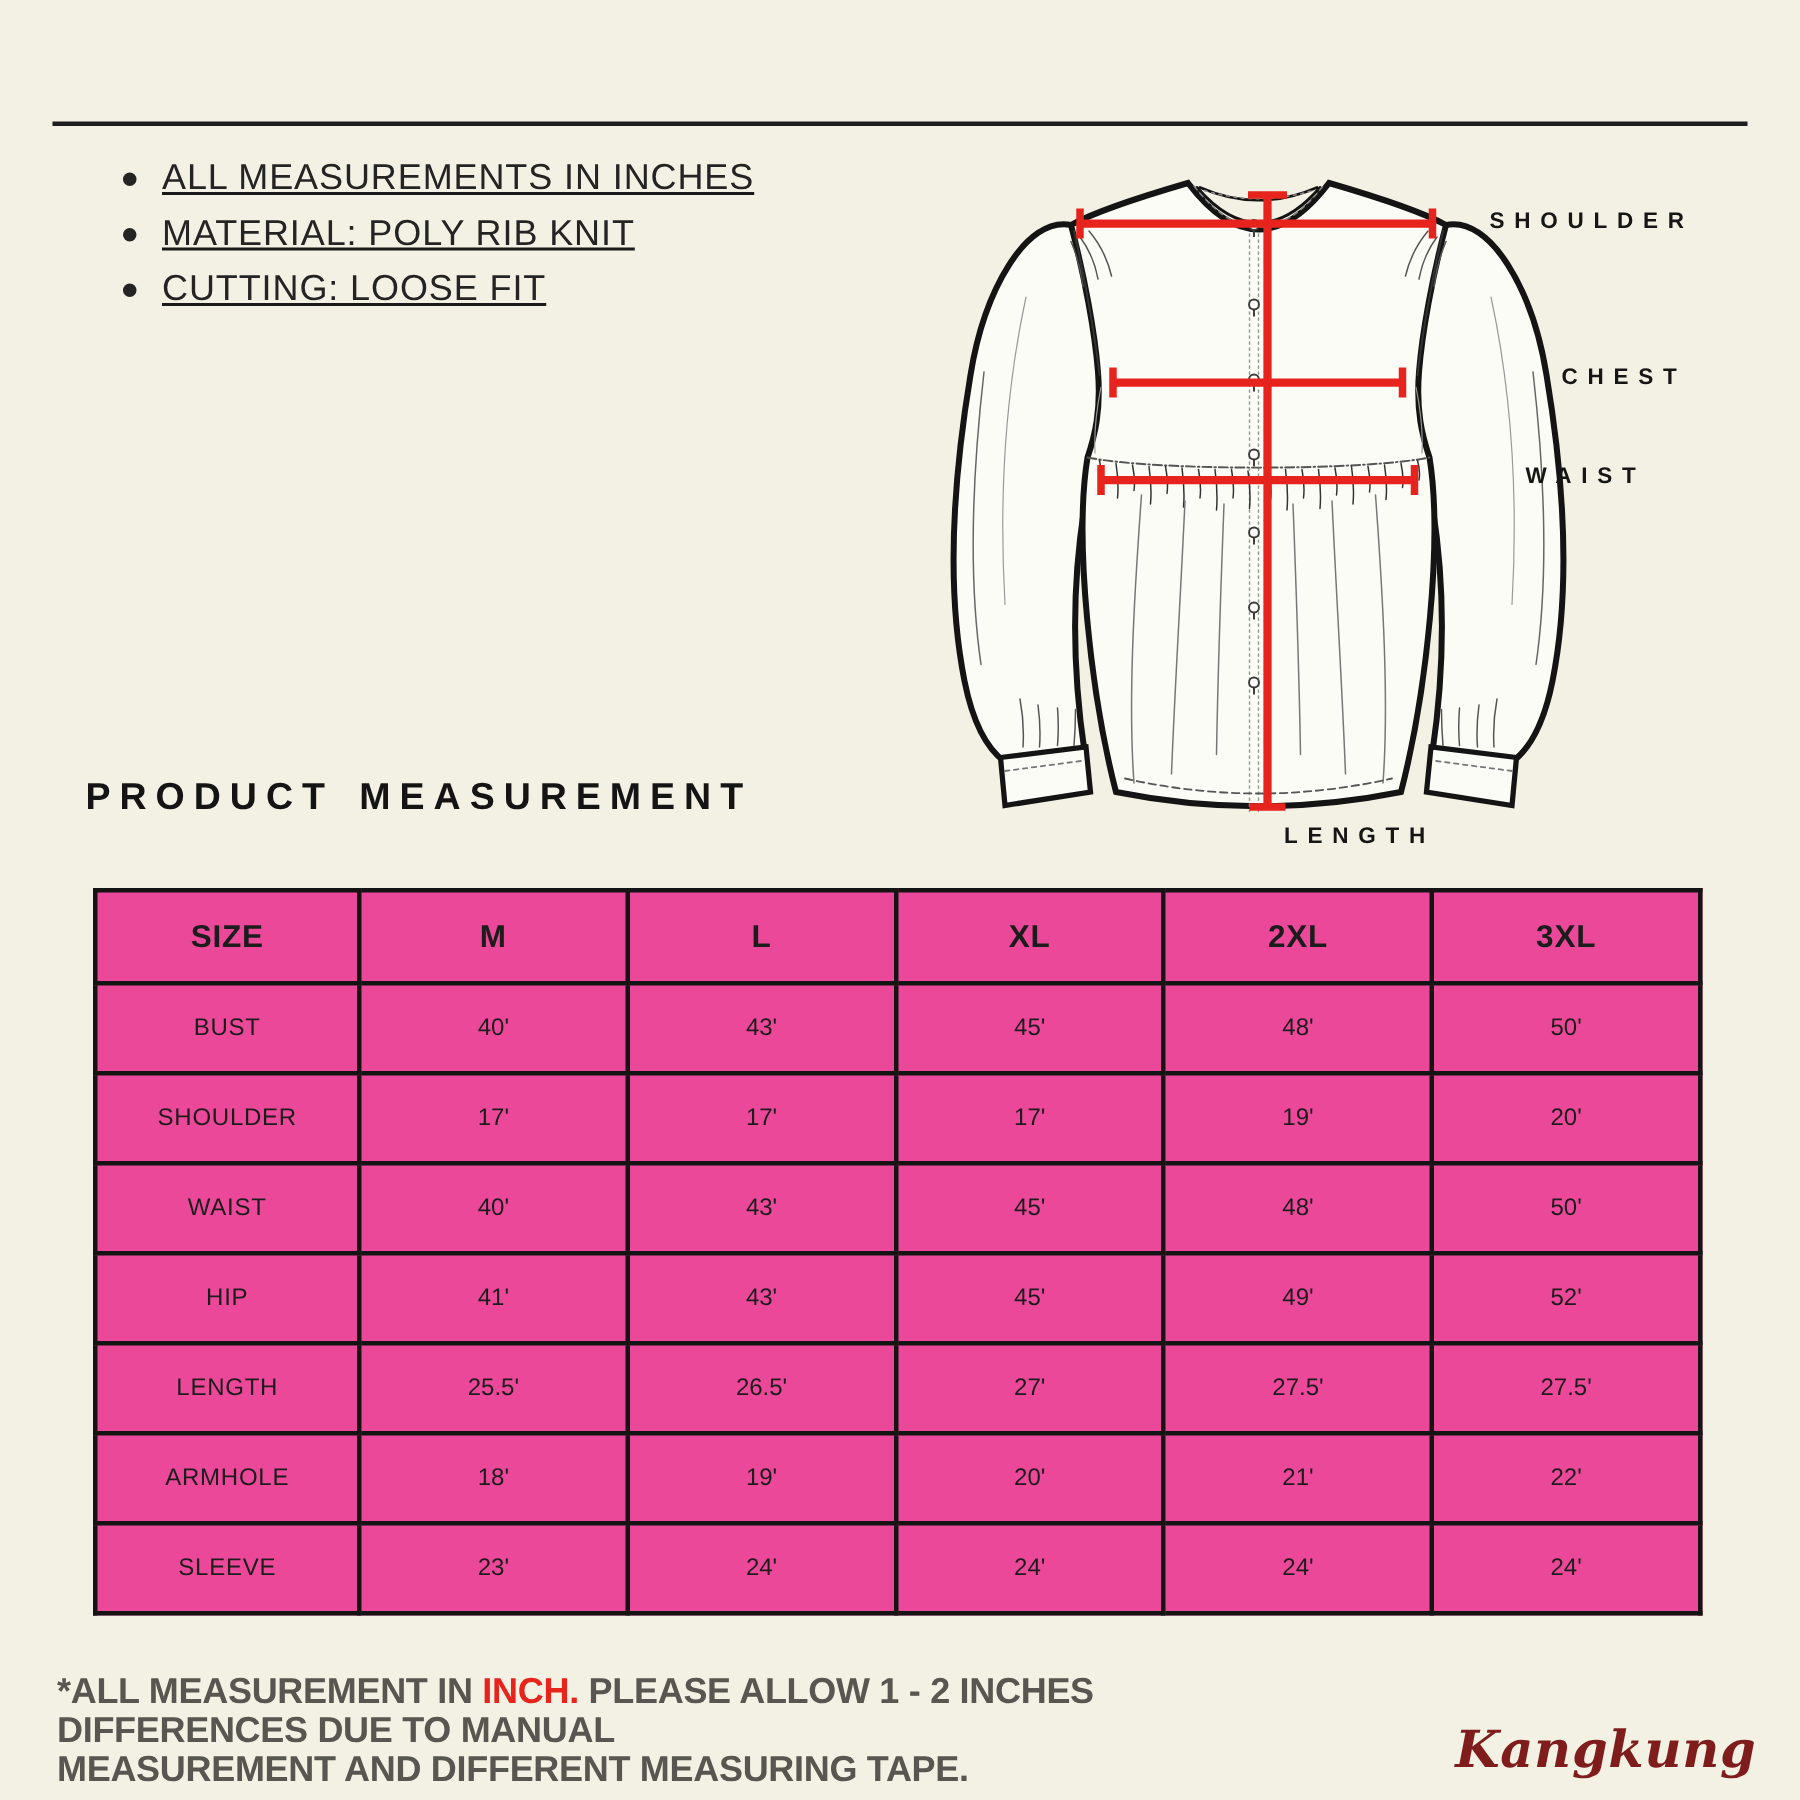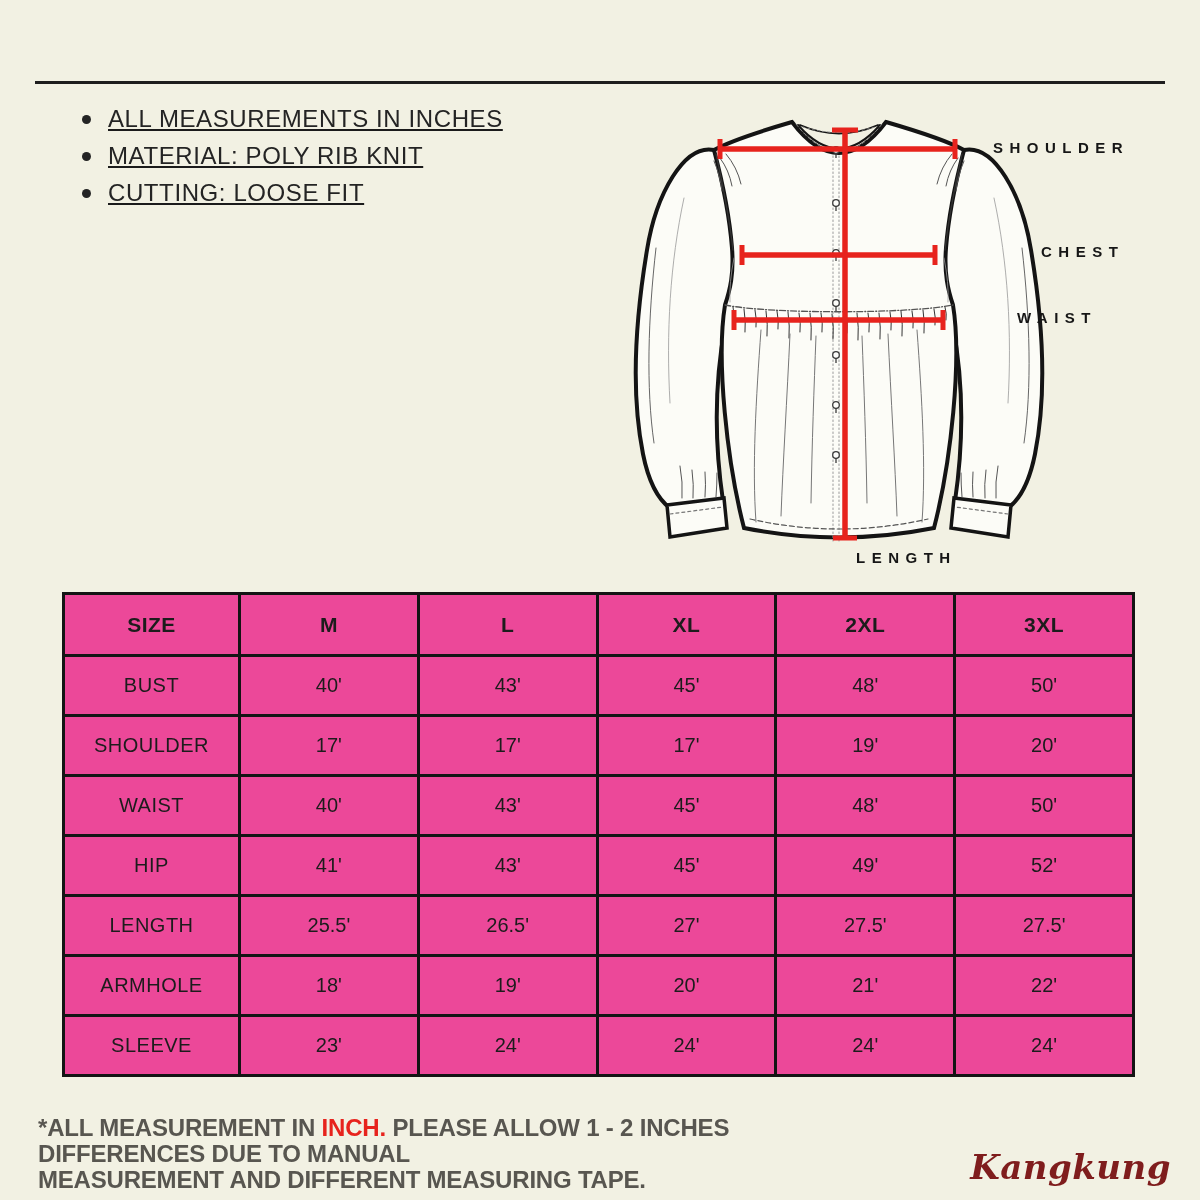--- a/index.html
+++ b/index.html
@@ -33,21 +33,21 @@
   .section-title{
     position:absolute;left:57px;top:517px;font-size:25px;font-weight:bold;
     letter-spacing:6px;word-spacing:4px;color:#141414;
   }
   .size-table{
     position:absolute;left:62px;top:592px;width:1073px;
     border-collapse:collapse;table-layout:fixed;background:#ec4899;
   }
   .size-table th,.size-table td{
     border:3px solid #141414;text-align:center;vertical-align:middle;
-    font-size:20px;color:#1c1c1c;padding:0;
+    font-size:16px;color:#1c1c1c;padding:0;
   }
   .size-table thead tr{height:62px;}
   .size-table tbody tr{height:60px;}
   .size-table thead th{font-weight:bold;font-size:21px;letter-spacing:0.5px;}
   .size-table tbody th{font-weight:normal;letter-spacing:0.5px;}
   .footnote{
     position:absolute;left:38px;top:1115px;width:820px;
     font-size:24px;font-weight:bold;line-height:26px;letter-spacing:-0.2px;color:#585650;
   }
   .footnote .red{color:#e7231d;}
@@ -133,20 +133,21 @@
       <path stroke-width="5.5" d="M225,32 V440"></path>
       <path stroke-width="5" d="M212,32 H238 M213,440 H237"></path>
     </g>
   </svg>
 
   <div class="dlabel" id="lbl-shoulder">SHOULDER</div>
   <div class="dlabel" id="lbl-chest">CHEST</div>
   <div class="dlabel" id="lbl-waist">WAIST</div>
   <div class="dlabel" id="lbl-length">LENGTH</div>
 
+  <div class="section-title">PRODUCT MEASUREMENT</div>
 
   <table class="size-table">
     <colgroup>
       <col style="width:176px">
       <col>
         <col>
         <col>
         <col>
         <col>
     </colgroup>

